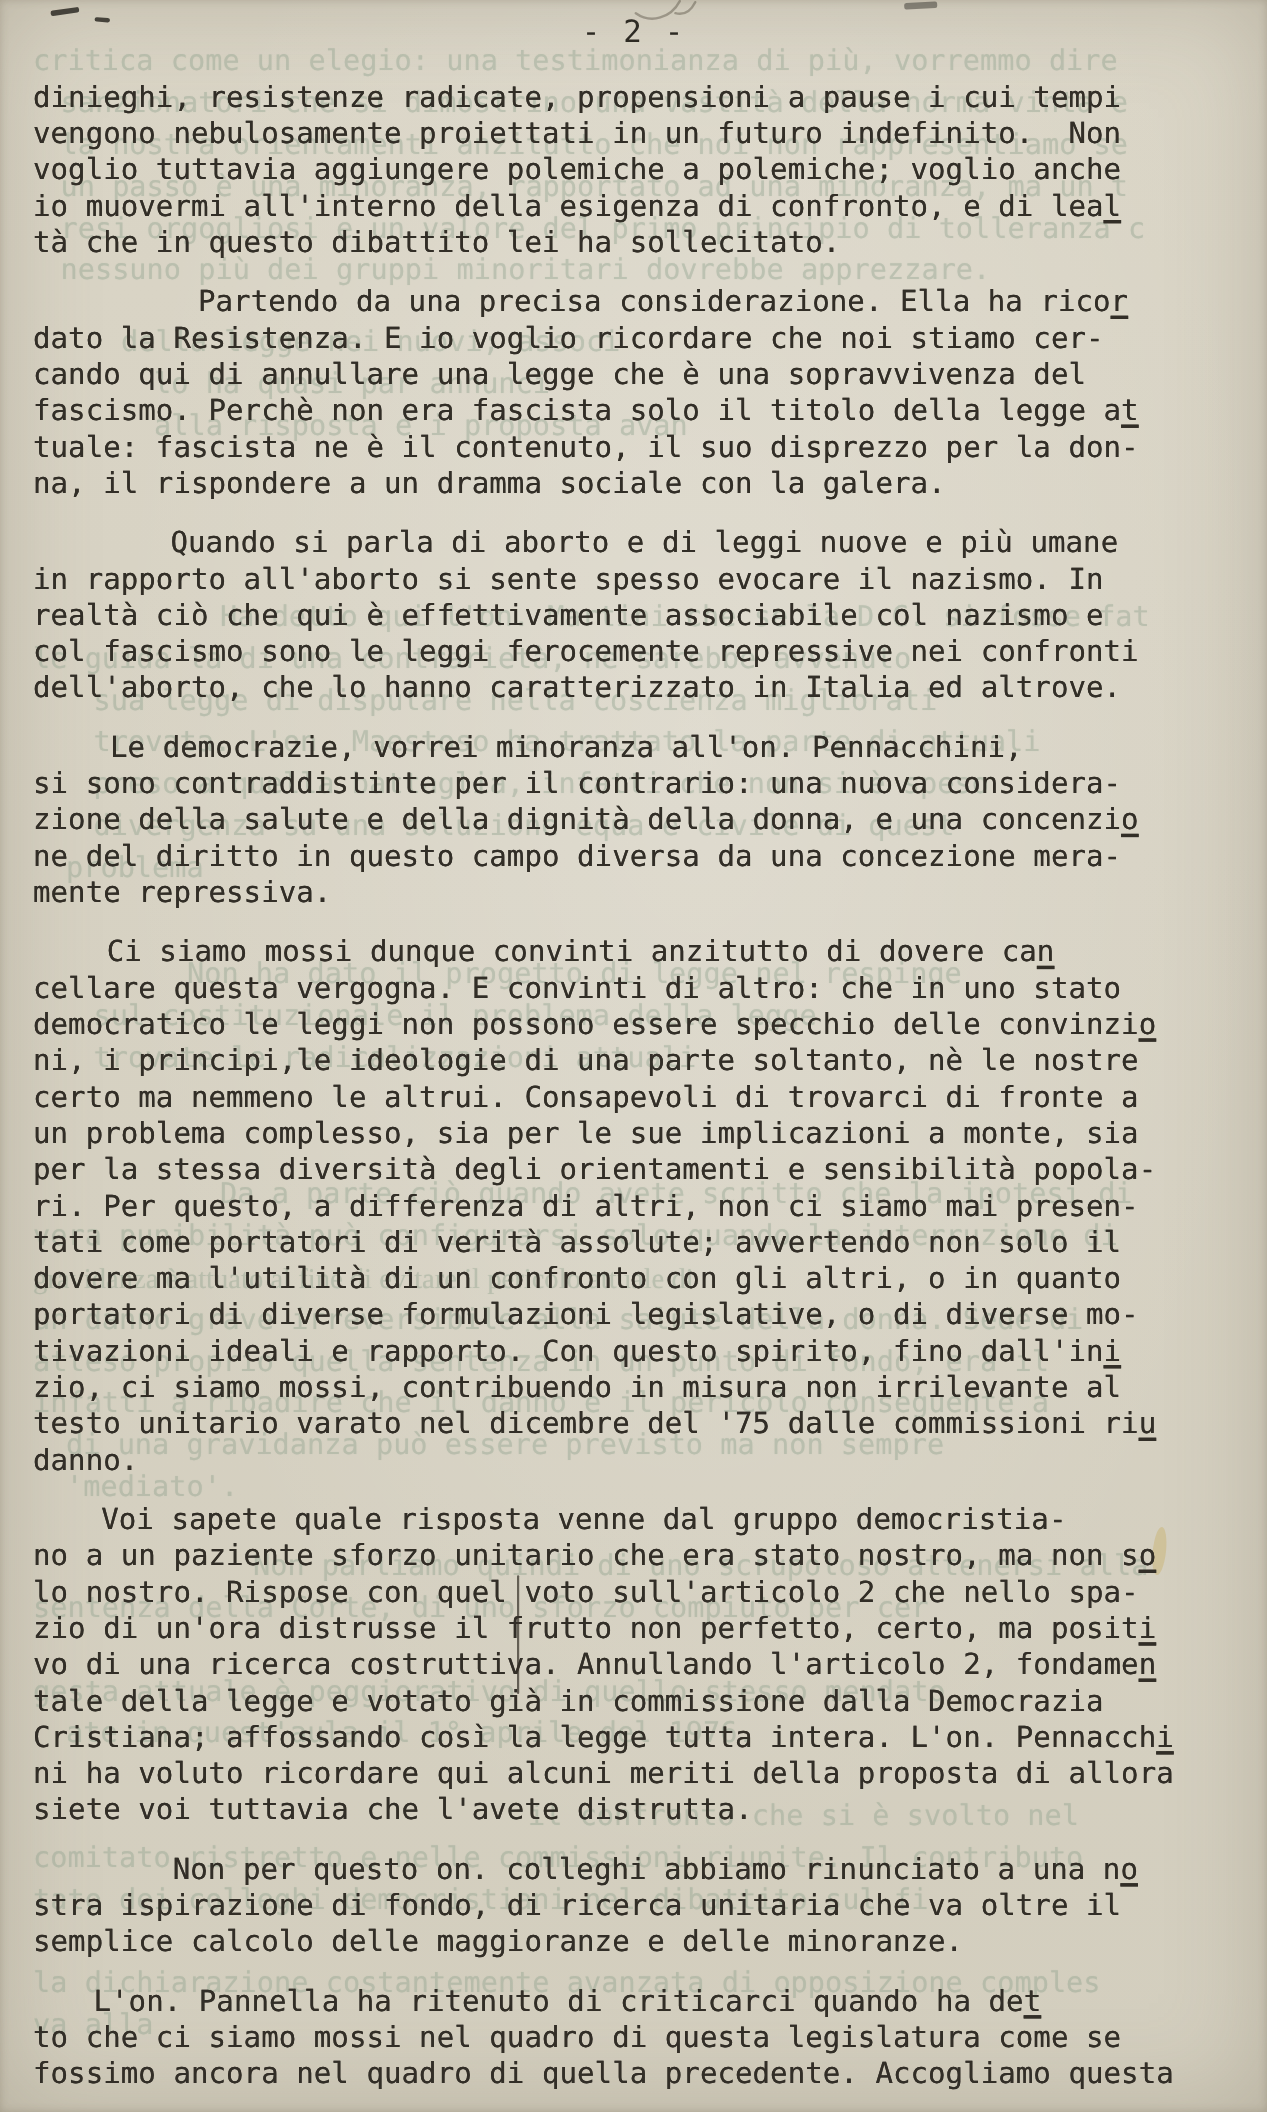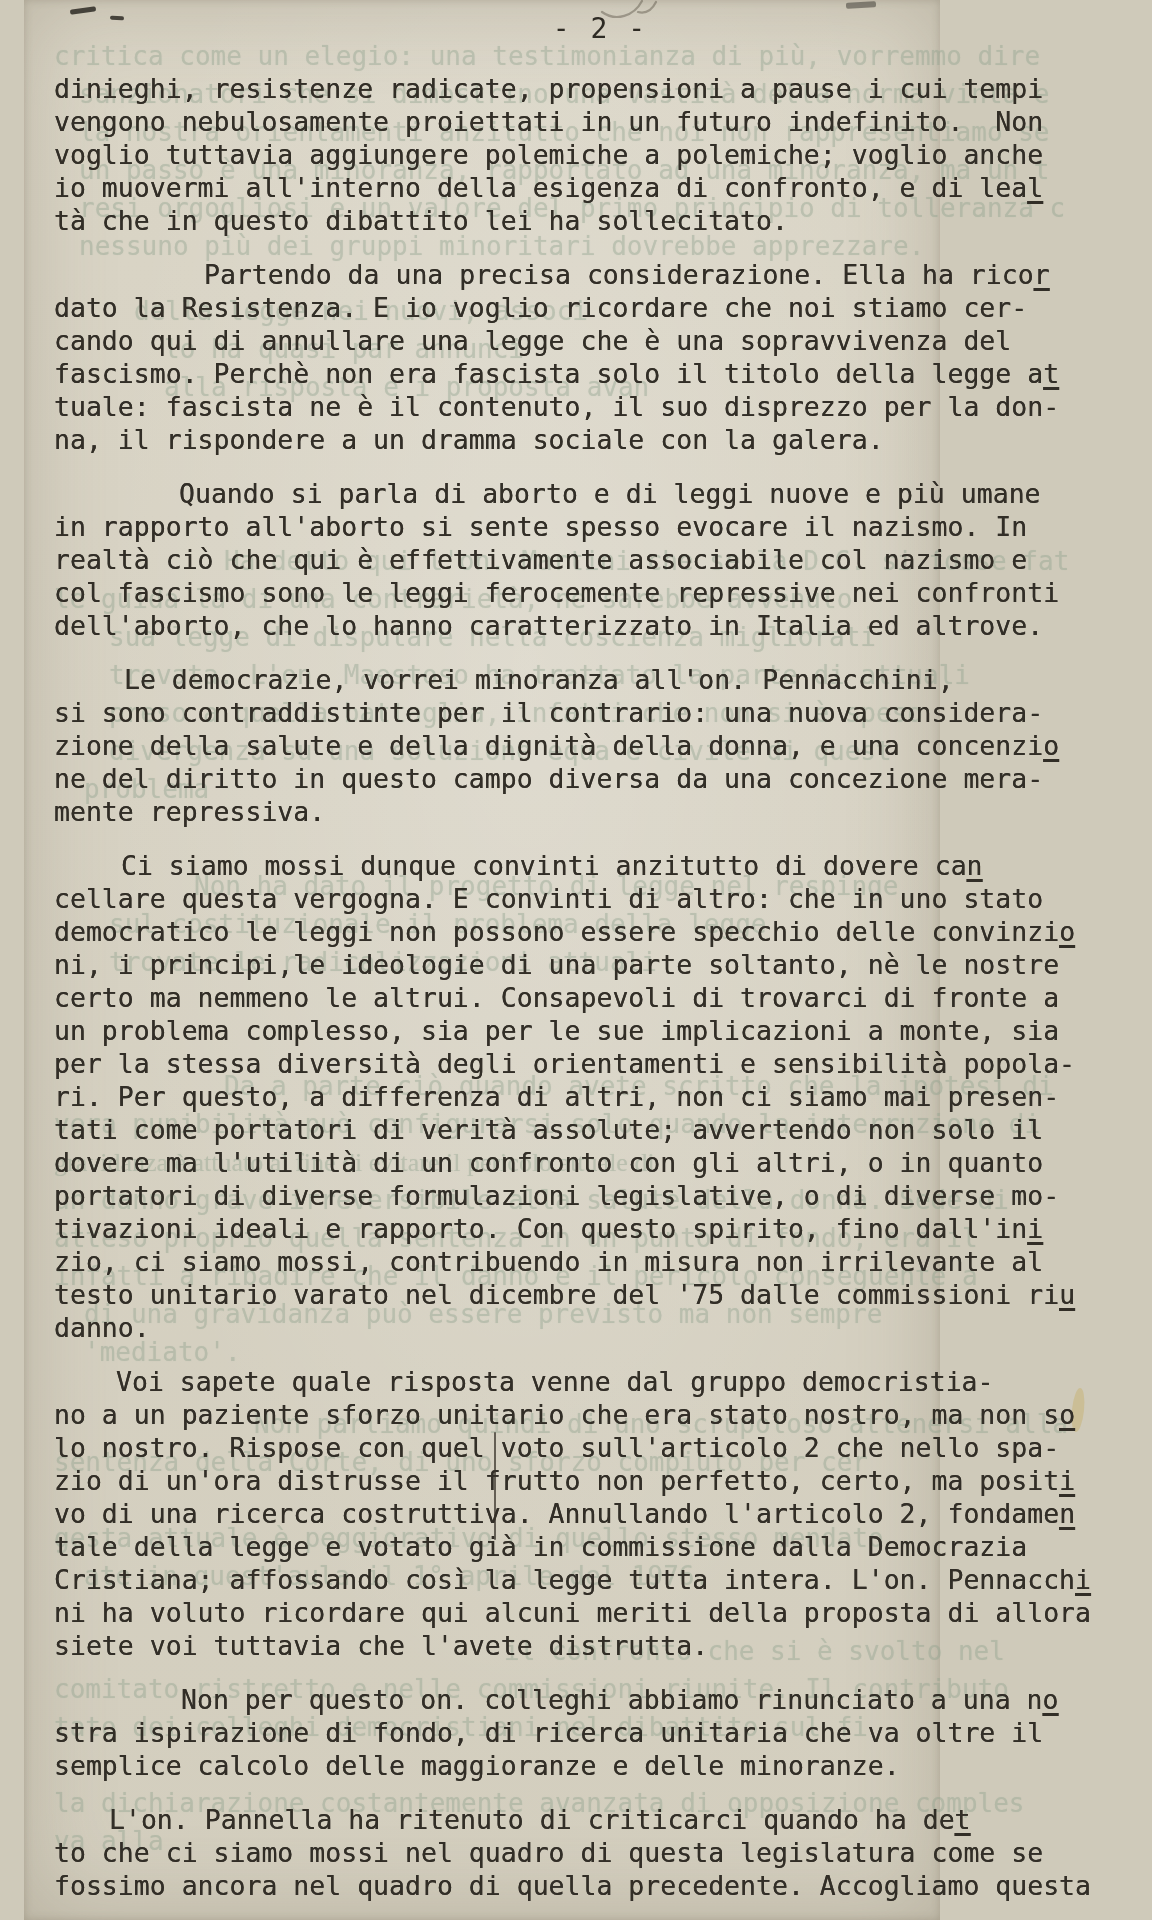--- a/index.html
+++ b/index.html
@@ -2,27 +2,26 @@
 <html><head>
 <meta charset="utf-8">
 <style>
   html,body{margin:0;padding:0;}
   body{
     width:1152px;height:1920px;overflow:hidden;
     font-family:"DejaVu Sans Mono","Liberation Mono",monospace;
     background:#cfcaba;
   }
   .scan{
-    position:relative;width:916px;height:1920px;
+    position:relative;width:1152px;height:1920px;
     background:
       radial-gradient(ellipse at 55% 35%, rgba(255,255,255,.20), rgba(0,0,0,0) 60%),
       linear-gradient(180deg,#dad5c6 0%,#d7d2c3 40%,#d3cebe 100%);
     box-shadow:inset 0 0 90px rgba(110,100,80,.28), inset 0 0 8px rgba(90,80,60,.25);
     color:#322e27;
-    margin-left:24px;
   }
   .page-number{
     position:absolute;top:12px;left:0;width:1152px;
     text-align:center;font-size:28px;letter-spacing:2px;
     color:#2e2b24;
   }
   .text-block{
     position:absolute;top:72px;left:30px;right:14px;
     font-size:26.5px;line-height:33px;
     text-shadow:0 0 .6px rgba(40,36,30,.85);

